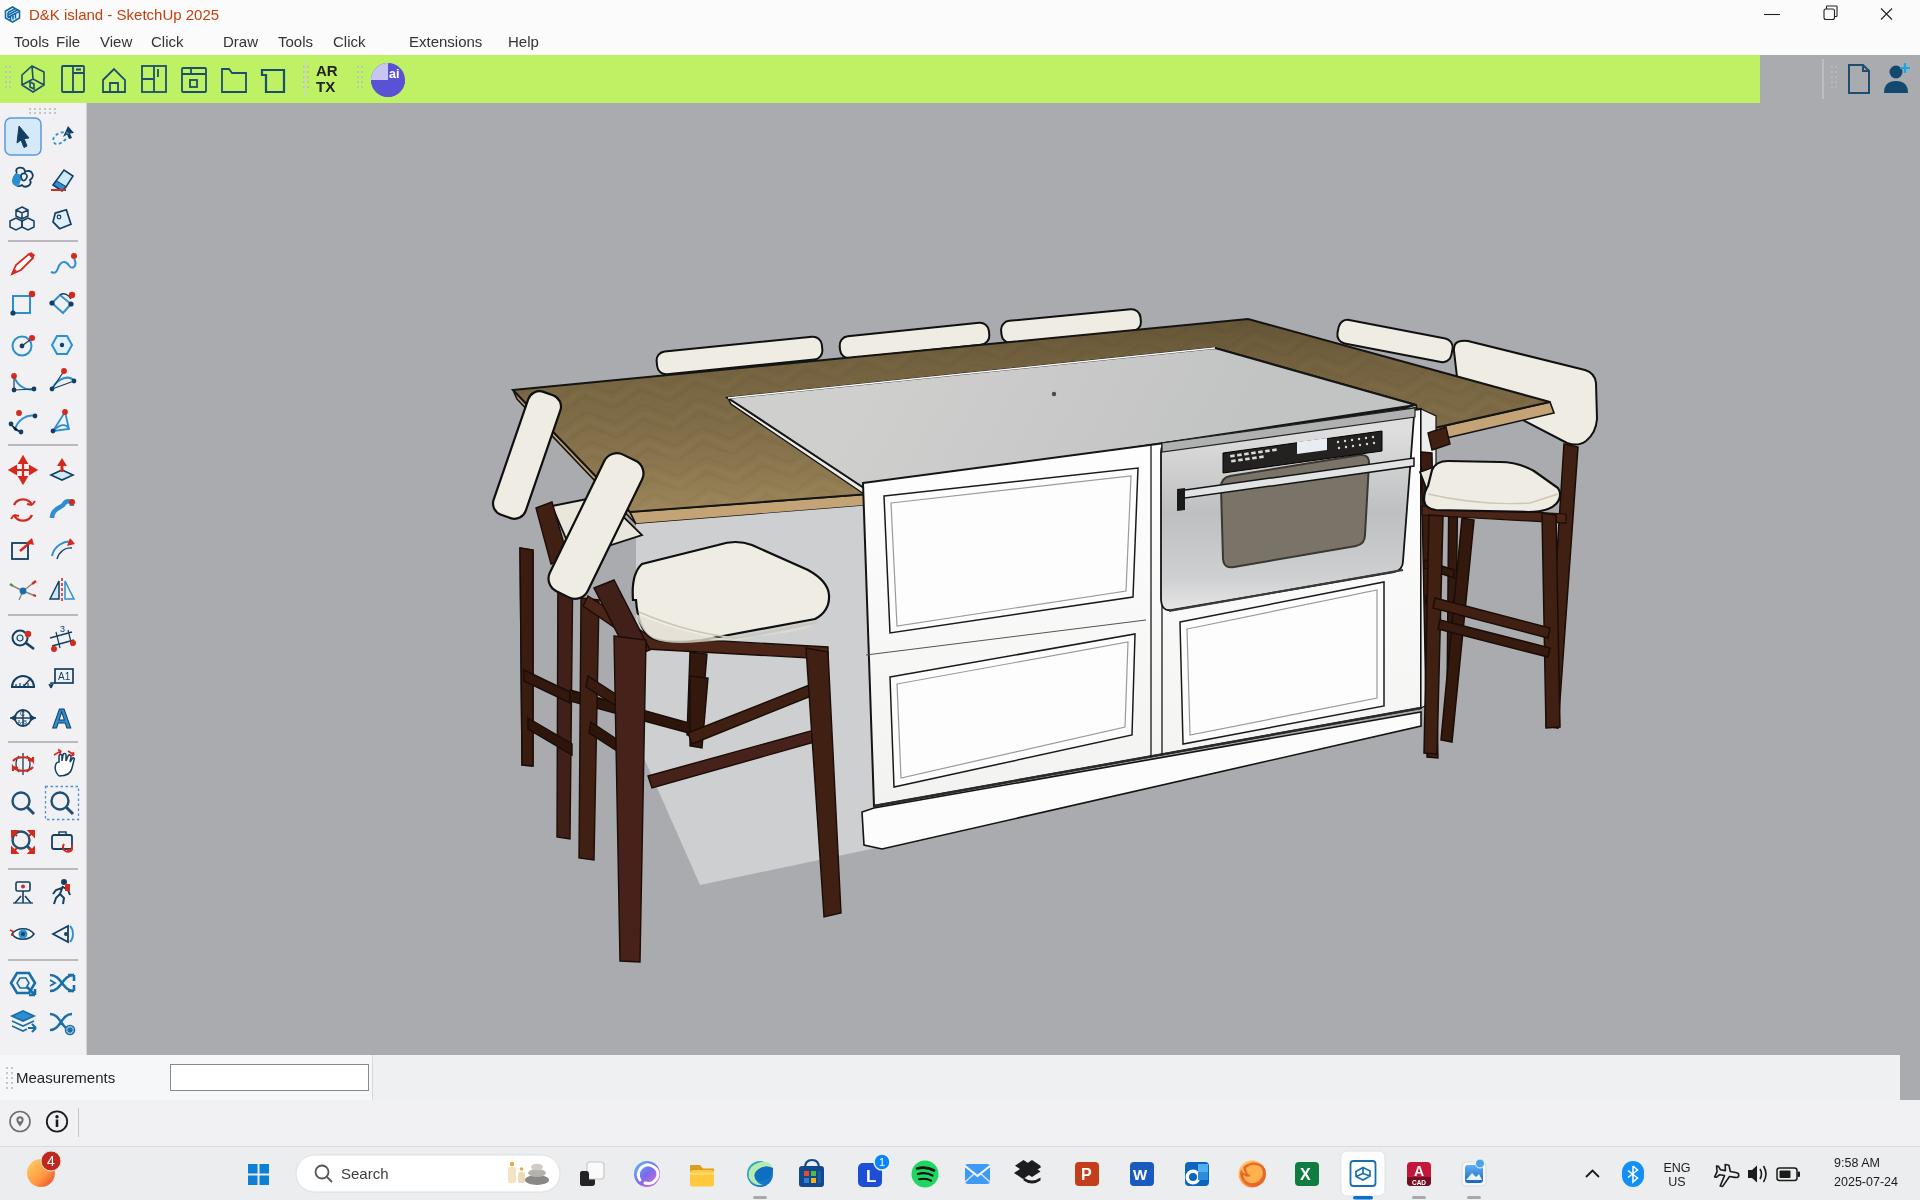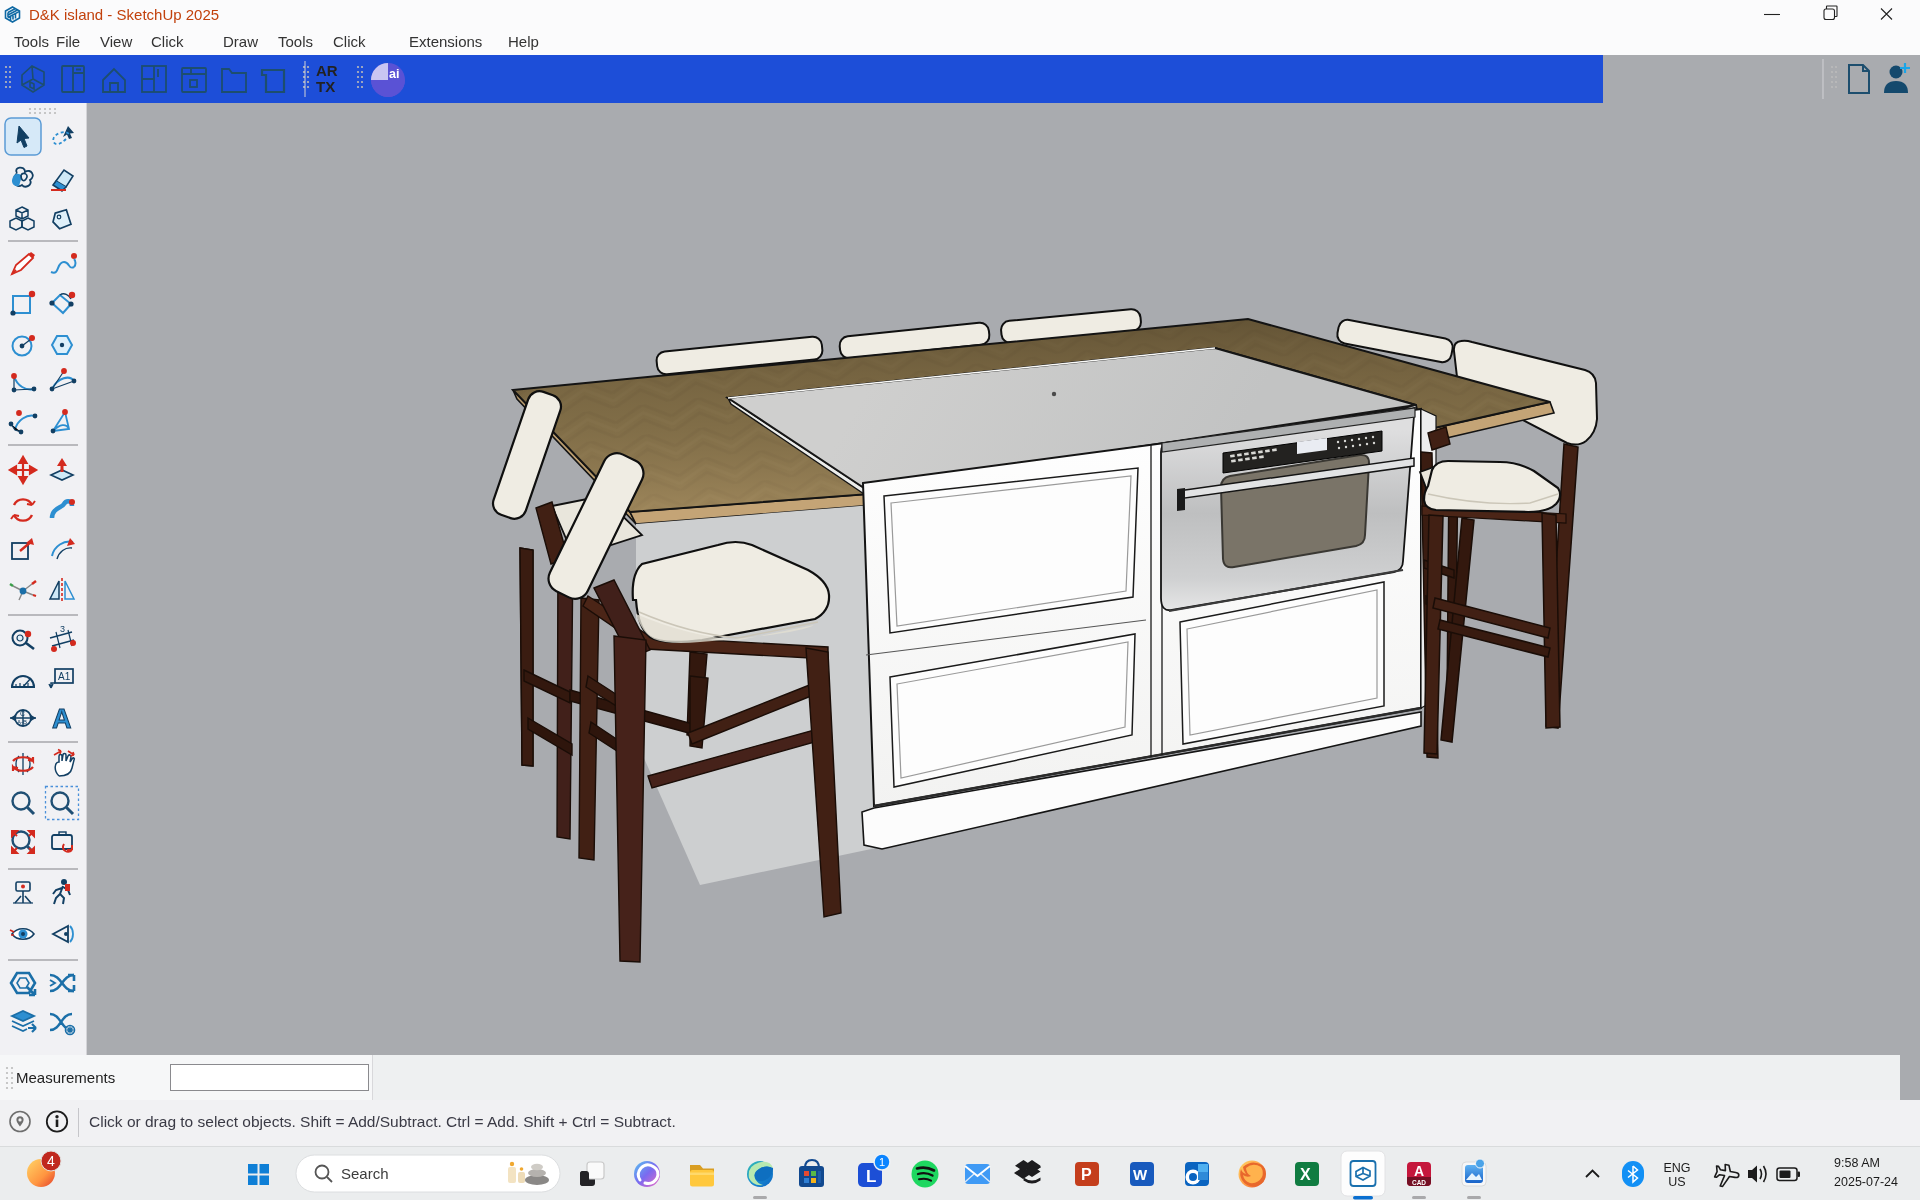--- a/index.html
+++ b/index.html
@@ -1,21 +1,21 @@
 <!DOCTYPE html>
 <html><head>
 <meta charset="utf-8">
 <style>
 html,body{margin:0;padding:0;width:1920px;height:1200px;overflow:hidden;background:#a9abaf;font-family:"Liberation Sans",sans-serif;}
 .abs{position:absolute;}
 #titlebar{left:0;top:0;width:1920px;height:28px;background:#fbfbfc;}
 #titletxt{left:29px;top:6px;font-size:15px;color:#c2410c;}
 #menubar{left:0;top:28px;width:1920px;height:27px;background:#fbfbfc;}
 .mi{position:absolute;top:5px;font-size:15px;color:#333;}
-#toolbar{left:0;top:55px;width:1603px;height:48px;background:#1d4ed8;border-bottom:3px solid #8b5cf6;}
+#toolbar{left:0;top:55px;width:1760px;height:48px;background:#bef264;border-bottom:3px solid #8b5cf6;}
 #palette{left:0;top:103px;width:86px;height:952px;background:#f1f1f4;border-right:1px solid #d4d4d8;}
 #viewport{left:87px;top:103px;width:1833px;height:952px;background:#a9abaf;}
 #measure{left:0;top:1055px;width:1900px;height:45px;background:#eef0f1;}
 #measpanel{left:0;top:0;width:372px;height:45px;background:#f6f7f8;border-right:1px solid #d8d8db;}
 #measlbl{left:16px;top:14px;font-size:15px;color:#222;}
 #measbox{left:170px;top:9px;width:197px;height:25px;background:#fff;border:1px solid #8a8a8e;}
 #statusbar{left:0;top:1100px;width:1920px;height:46px;background:#f1f1f3;}
 #statustxt{left:89px;top:13px;font-size:15.5px;color:#3a3a45;}
 #taskbar{left:0;top:1146px;width:1920px;height:54px;background:#ebedee;border-top:1px solid #d9dbdc;}
 #clock{position:absolute;right:22px;top:7px;font-size:12.5px;color:#1b1b1b;line-height:19px;}
@@ -556,21 +556,20 @@
 </div>
 <div class="abs" id="statusbar">
   <svg class="abs" style="left:9px;top:10px" width="70" height="24" viewBox="0 0 70 24">
     <circle cx="11" cy="11.5" r="10" fill="none" stroke="#6e6e6e" stroke-width="1.6"></circle>
     <path d="M11 6.2 a3.6 3.6 0 0 1 3.6 3.6 c0 2.6 -3.6 6.6 -3.6 6.6 s-3.6 -4 -3.6 -6.6 a3.6 3.6 0 0 1 3.6 -3.6 Z m0 2.1 a1.6 1.6 0 1 0 0 3.2 a1.6 1.6 0 0 0 0 -3.2" fill="#6e6e6e" fill-rule="evenodd"></path>
     <circle cx="48" cy="11.5" r="10.2" fill="none" stroke="#1c1c1c" stroke-width="1.8"></circle>
     <circle cx="48" cy="6.8" r="1.7" fill="#1c1c1c"></circle>
     <path d="M48 9.5 L48 17" stroke="#1c1c1c" stroke-width="2.6"></path>
   </svg>
   <div class="abs" style="left:78px;top:8px;width:1px;height:29px;background:#c6c6ca"></div>
-  <div class="abs" id="statustxt">Click or drag to select objects. Shift = Add/Subtract. Ctrl = Add. Shift + Ctrl = Subtract.</div>
 </div>
 <div class="abs" id="taskbar">
 <svg class="abs" style="left:0;top:0" width="1920" height="54" viewBox="0 0 1920 54">
 <defs>
 <linearGradient id="ffx" x1="0" y1="0" x2="1" y2="1">
           <stop offset="0" stop-color="#ffd567"></stop>
           <stop offset="0.6" stop-color="#ff9540"></stop>
           <stop offset="1" stop-color="#e23e2b"></stop>
         </linearGradient>
 <linearGradient id="cop" x1="0" y1="0" x2="1" y2="1">

